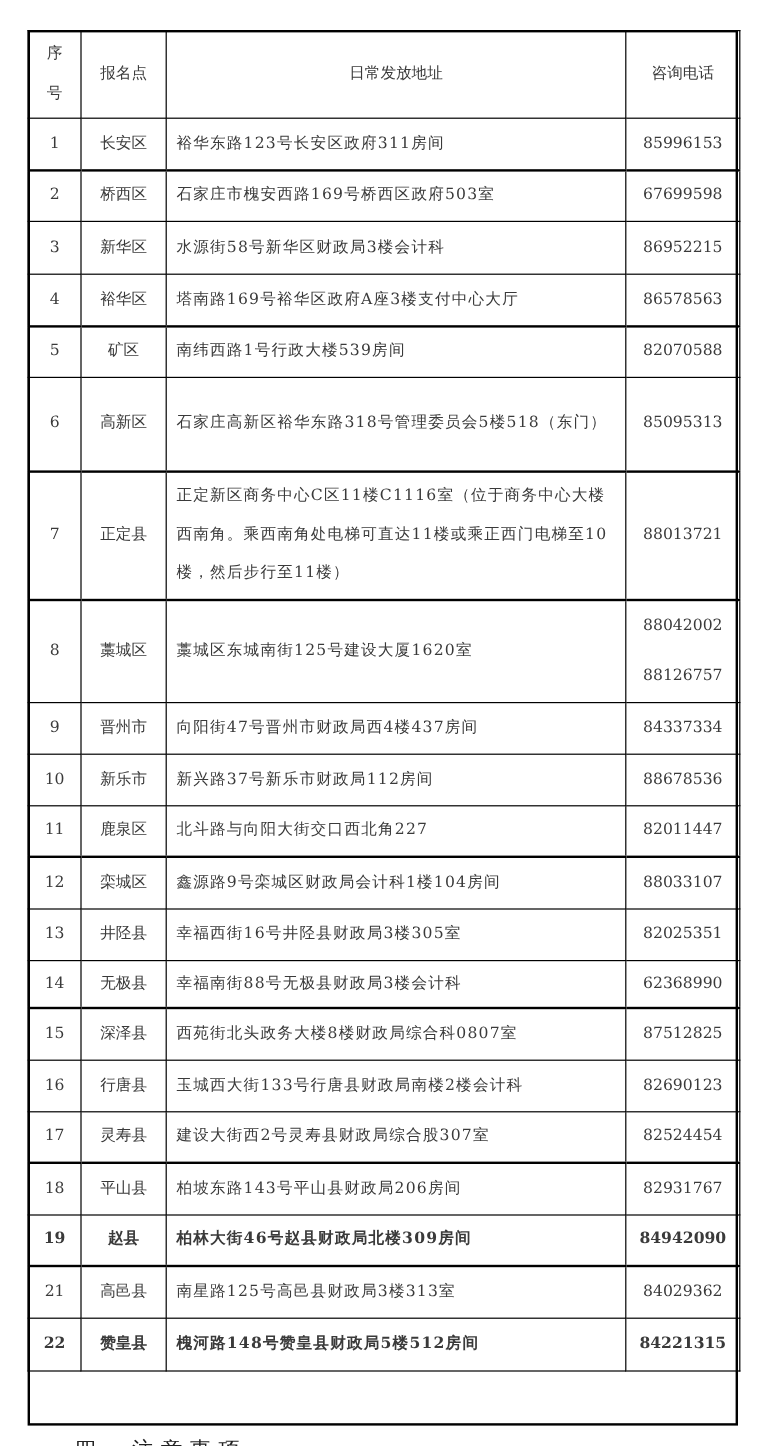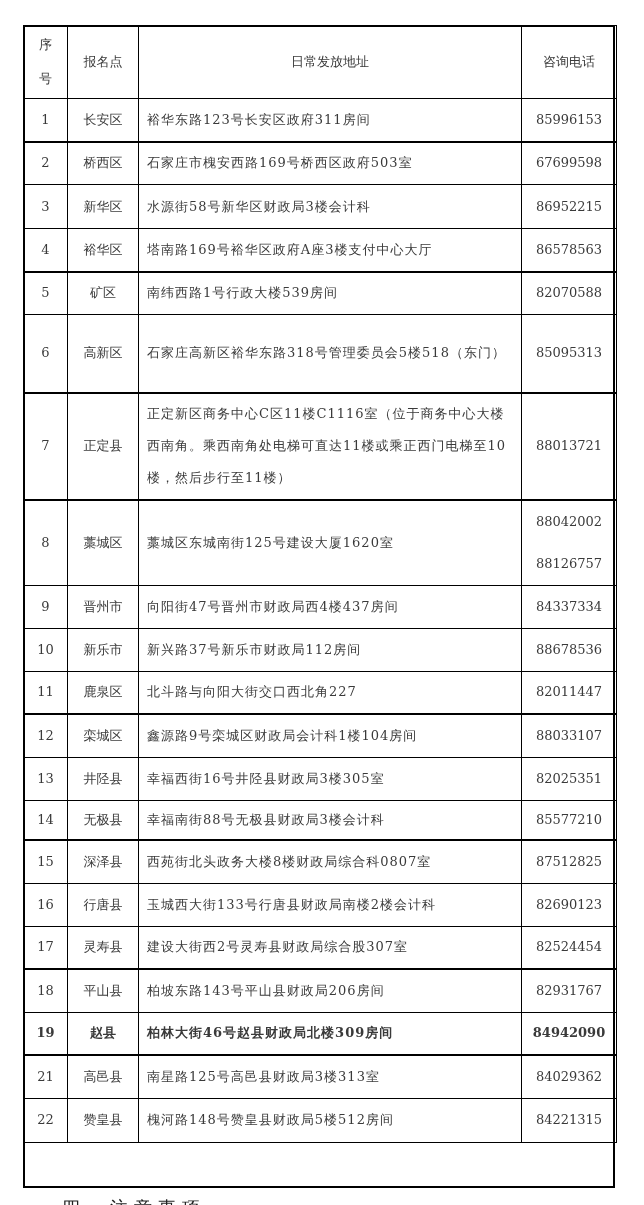--- a/index.html
+++ b/index.html
@@ -122,21 +122,21 @@
       <tr style="height: 43px;">
         <td class="center">13</td>
         <td class="center">井陉县</td>
         <td class="addr">幸福西街16号井陉县财政局3楼305室</td>
         <td class="phone">82025351</td>
       </tr>
       <tr style="height: 40px;">
         <td class="center">14</td>
         <td class="center">无极县</td>
         <td class="addr">幸福南街88号无极县财政局3楼会计科</td>
-        <td class="phone">85577210</td>
+        <td class="phone">62368990</td>
       </tr>
       <tr class="thickTop" style="height: 43px; margin-left: 25px;">
         <td class="center">15</td>
         <td class="center">深泽县</td>
         <td class="addr">西苑街北头政务大楼8楼财政局综合科0807室</td>
         <td class="phone">87512825</td>
       </tr>
       <tr style="height: 43px;">
         <td class="center">16</td>
         <td class="center">行唐县</td>
@@ -160,21 +160,21 @@
         <td class="center">赵县</td>
         <td class="addr">柏林大街46号赵县财政局北楼309房间</td>
         <td class="phone">84942090</td>
       </tr>
       <tr class="thickTop" style="height: 43px; padding-left: 24px;">
         <td class="center">21</td>
         <td class="center">高邑县</td>
         <td class="addr">南星路125号高邑县财政局3楼313室</td>
         <td class="phone">84029362</td>
       </tr>
-      <tr style="height: 44px;">
+      <tr style="height: 44px; font-weight: bold;">
         <td class="center">22</td>
         <td class="center">赞皇县</td>
         <td class="addr">槐河路148号赞皇县财政局5楼512房间</td>
         <td class="phone">84221315</td>
       </tr>
     </tbody>
 </table>
 <div class="outer"></div>
 
 <div class="footer">四、注意事项</div>

